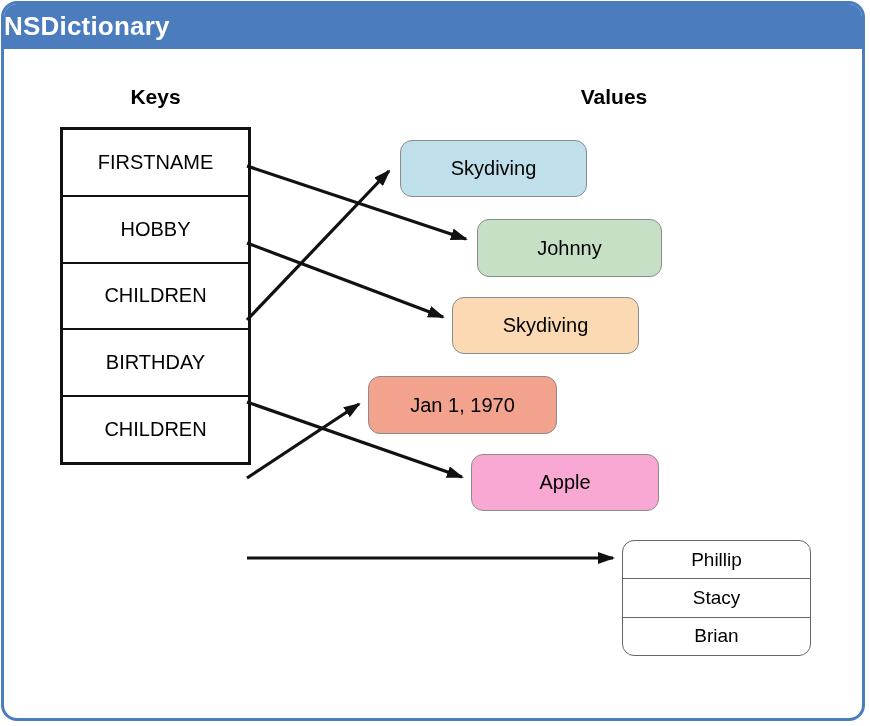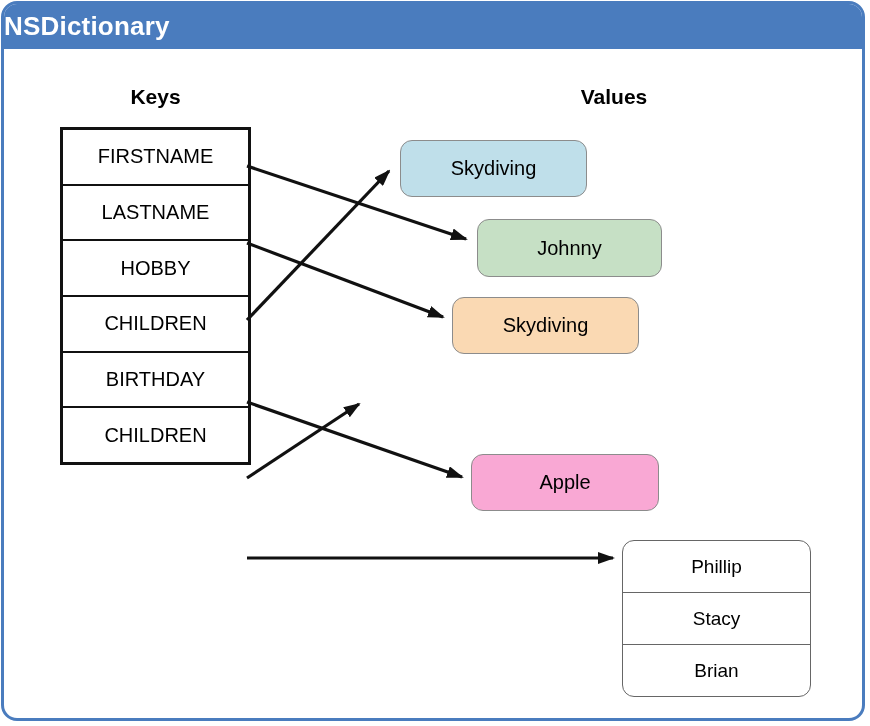--- a/index.html
+++ b/index.html
@@ -50,21 +50,21 @@
     display:flex; align-items:center; justify-content:center;
     font-size:20px; color:#000;
   }
   .vb-skydiving { left:396px; top:136px; width:187px; height:57px; }
   .vb-johnny    { left:473px; top:215px; width:185px; height:58px; }
   .vb-appleseed { left:448px; top:293px; width:187px; height:57px; }
   .vb-birthday  { left:364px; top:372px; width:189px; height:58px; }
   .vb-apple     { left:467px; top:450px; width:188px; height:57px; }
 
   .children-table {
-    position:absolute; left:618px; top:536px; width:189px; height:157px;
+    position:absolute; left:618px; top:536px; width:189px; height:116px;
     border:1.5px solid #666; border-radius:12px; box-sizing:border-box;
     display:flex; flex-direction:column; background:#fff; overflow:hidden;
   }
   .child-cell {
     flex:1; display:flex; align-items:center; justify-content:center;
     font-size:19px; color:#000;
     border-top:1.5px solid #666;
   }
   .child-cell:first-child { border-top:none; }
 
@@ -80,35 +80,37 @@
 
   <div class="header" style="background: rgb(74, 124, 190);">
     <span class="title" style="color: rgb(255, 255, 255);">NSDictionary</span>
   </div>
 
   <div class="col-label keys-label">Keys</div>
   <div class="col-label values-label">Values</div>
 
   <div class="keys-table">
     <div class="key-cell">FIRSTNAME</div>
-    <div class="key-cell">LASTNAME</div>
     <div class="key-cell">HOBBY</div>
     <div class="key-cell">CHILDREN</div>
     <div class="key-cell">BIRTHDAY</div>
     <div class="key-cell">CHILDREN</div>
   </div>
 
   <div class="value-box vb-skydiving" style="background: rgb(191, 223, 234);">
     <span>Skydiving</span>
   </div>
   <div class="value-box vb-johnny" style="background: rgb(198, 224, 197);">
     <span>Johnny</span>
   </div>
   <div class="value-box vb-appleseed" style="background: rgb(250, 217, 179);">
     <span>Skydiving</span>
+  </div>
+  <div class="value-box vb-birthday" style="background: rgb(243, 162, 142);">
+    <span>Jan 1, 1970</span>
   </div>
   <div class="value-box vb-apple" style="background: #f9a8d4;">
     <span>Apple</span>
   </div>
 
   <div class="children-table">
     <div class="child-cell">Phillip</div>
     <div class="child-cell">Stacy</div>
     <div class="child-cell">Brian</div>
   </div>

